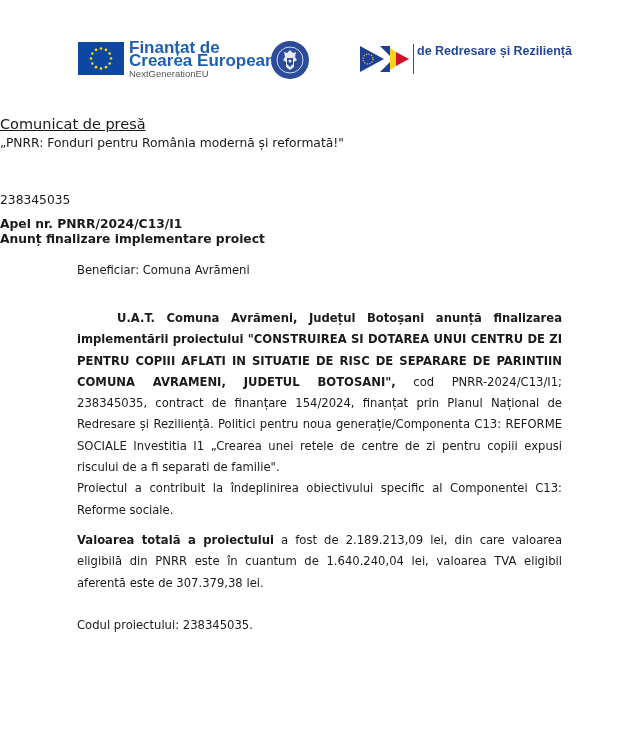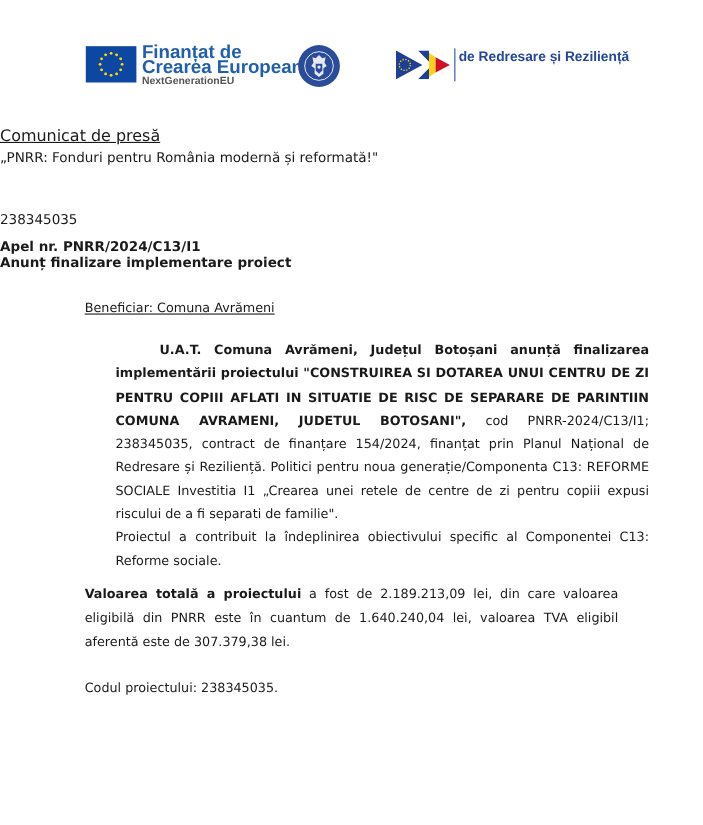--- a/index.html
+++ b/index.html
@@ -5,42 +5,42 @@
   html, body { margin: 0; padding: 0; background: #ffffff; }
   body { width: 639px; height: 750px; overflow: hidden; position: relative;
          font-family: "DejaVu Sans", sans-serif; color: #1a1a1a; }
   .abs { position: absolute; }
 
   
   .eu-flag { left: 78px; top: 42px; width: 46px; height: 33px; background: #0e47a1; }
   .eu-flag svg { display: block; }
   .eu-text { left: 129px; top: 41px; font-family: "Liberation Sans", sans-serif; }
   .eu-text .l1, .eu-text .l2 { font-size: 17px; font-weight: bold; color: #1f5fae; line-height: 13px; }
-  .eu-text .l3 { font-size: 9.5px; color: #555; line-height: 13px; font-weight: bold; }
+  .eu-text .l3 { font-size: 9.5px; color: #555; line-height: 13px; }
 
   .gov-seal { left: 270px; top: 40px; width: 40px; height: 40px; }
 
   .pnrr-logo { left: 360px; top: 46px; width: 50px; height: 26px; }
   .pnrr-bar { left: 413px; top: 44px; width: 1px; height: 30px; background: #2b4fa3; }
   .pnrr-text { left: 417px; top: 44px; font-family: "Liberation Sans", sans-serif;
                font-size: 12.5px; font-weight: bold; color: #25479a; line-height: 15px; }
 
   
   .center { left: 0; width: 639px; text-align: left; }
   .title { top: 116px; font-size: 14.5px; text-decoration: underline; }
   .subtitle { top: 136px; font-size: 12.3px; }
   .apel { top: 172px; font-size: 12.3px; font-weight: bold; margin-top: 45px; }
   .code { top: 193px; font-size: 12.3px; }
   .announce { top: 232px; font-size: 12.3px; font-weight: bold; }
 
   
   .txt { font-size: 11.6px; line-height: 21.3px; }
-  .beneficiar { left: 77px; top: 270px; text-decoration: underline; }
+  .beneficiar { left: 77px; top: 260px; }
   .para { left: 77px; width: 485px; text-align: justify; }
-  .p1 { top: 308px; margin-left: 28px; }
+  .p1 { top: 308px; }
   .p1 .indent { display: inline-block; width: 40px; }
   .p-bold { font-weight: bold; }
   .p2 { top: 530px; }
   .p3 { top: 615px; }
 </style>
 </head>
 <body>
 
 <div class="abs eu-flag">
   <svg width="46" height="33" viewBox="0 0 46 33" id="eu-stars">

